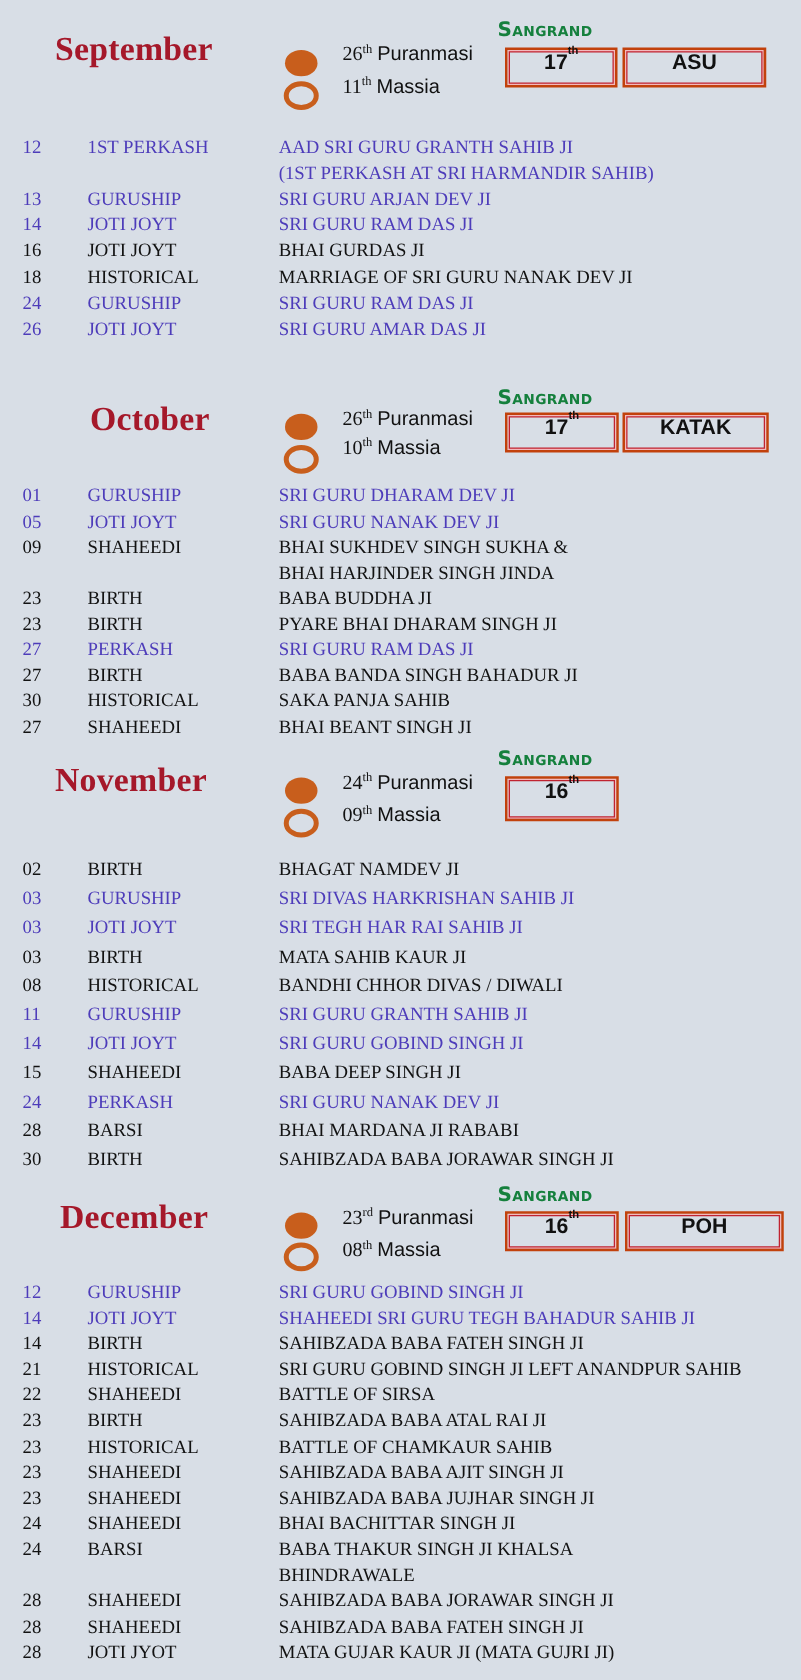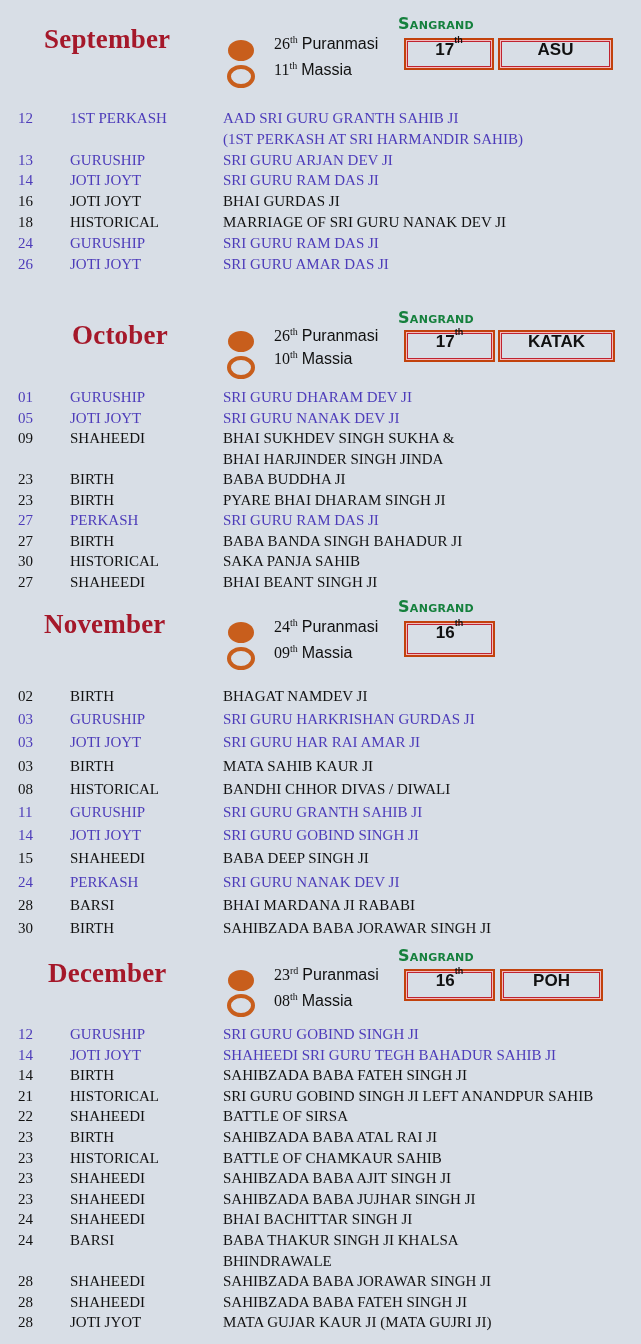--- a/index.html
+++ b/index.html
@@ -234,27 +234,27 @@
     <div class="events">
   <div class="row black" style="top: 15px;">
     <span class="day">02</span>
     <span class="type">BIRTH</span>
     <span class="desc">BHAGAT NAMDEV JI</span>
   </div>
 
   <div class="row blue" style="top: 38.2px;">
     <span class="day">03</span>
     <span class="type">GURUSHIP</span>
-    <span class="desc">SRI GURU HARKRISHAN GURDAS JI</span>
+    <span class="desc">SRI DIVAS HARKRISHAN SAHIB JI</span>
   </div>
 
   <div class="row blue" style="top: 61.4px;">
     <span class="day">03</span>
     <span class="type">JOTI JOYT</span>
-    <span class="desc">SRI GURU HAR RAI AMAR JI</span>
+    <span class="desc">SRI TEGH HAR RAI SAHIB JI</span>
   </div>
 
   <div class="row black" style="top: 84.6px;">
     <span class="day">03</span>
     <span class="type">BIRTH</span>
     <span class="desc">MATA SAHIB KAUR JI</span>
   </div>
 
   <div class="row black" style="top: 107.8px;">
     <span class="day">08</span>
@@ -309,21 +309,21 @@
         <span class="num">23</span><sup>rd</sup><span class="word">Puranmasi</span>
       </div>
       <div class="moon-new" style="top: 62px;"></div>
       <div class="moon-text massia" style="top: 60px;">
         <span class="num">08</span><sup>th</sup><span class="word">Massia</span>
       </div>
       <div class="box box-day" style="top: 37px; left: 404px; width: 91px;">
         <span>16</span>
           <sup>th</sup>
       </div>
-      <div class="box box-month" style="top: 37px; left: 500px; width: 103px;">
+      <div class="box box-month" style="top: 37px; left: 500px; width: 127px;">
         <span>POH</span>
       </div>
     </div>
     <div class="events">
   <div class="row blue" style="top: 4px;">
     <span class="day">12</span>
     <span class="type">GURUSHIP</span>
     <span class="desc">SRI GURU GOBIND SINGH JI</span>
   </div>
 

